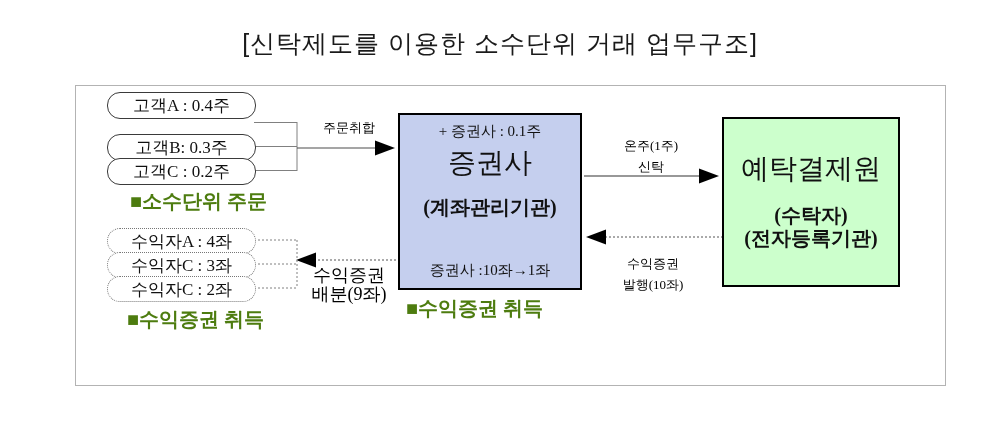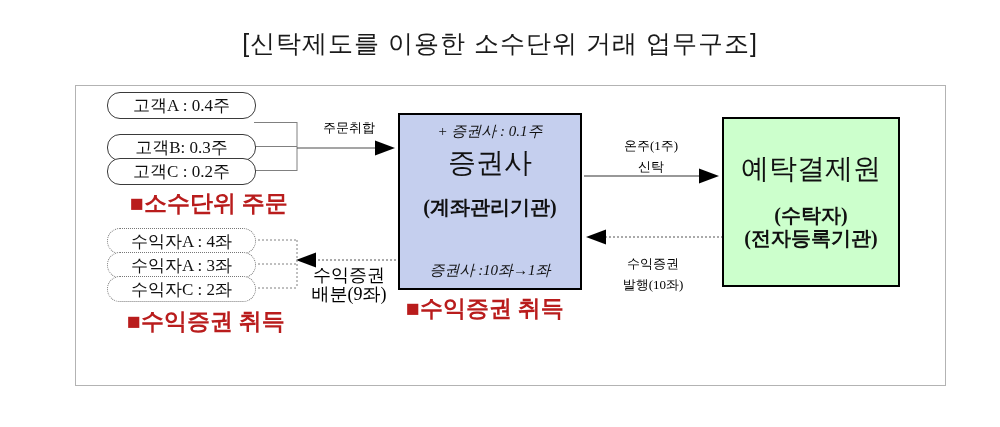--- a/index.html
+++ b/index.html
@@ -17,29 +17,29 @@
     left:75px;top:85px;width:869px;height:299px;
     border:1px solid #b3b3b3;background:#ffffff;
   }
   .pill{
     left:107px;width:147px;height:25px;border-radius:13px;
     background:#fff;display:flex;align-items:center;justify-content:center;
     font-size:17px;white-space:nowrap;
   }
   .pill.solid{border:1px solid #3a3a3a;}
   .pill.dotted{border:1px dotted #767676;height:24px;}
-  .caption{font-size:23px;font-weight:bold;white-space:nowrap;color:#b91c1c;}
+  .caption{font-size:20px;font-weight:bold;white-space:nowrap;color:#4d7c0f;}
   .arrow-label{font-size:13px;text-align:center;line-height:21px;white-space:nowrap;color:#000;}
   #broker-box{
     left:398px;top:113px;width:184px;height:177px;box-sizing:border-box;
     background:#c5cfee;border:2px solid #000;
     display:flex;flex-direction:column;align-items:center;
     padding:7px 2px 8px 2px;
   }
-  .small-note{font-size:15px;white-space:nowrap;font-style:italic;}
+  .small-note{font-size:15px;white-space:nowrap;}
   .box-name{font-size:28px;font-weight:normal;margin-top:3px;white-space:nowrap;}
   .box-role{font-size:20px;font-weight:bold;line-height:23px;text-align:center;white-space:nowrap;}
   #broker-roles{margin-top:14px;}
   #broker-bottom-note{margin-top:auto;}
   #ksd-box{
     left:722px;top:117px;width:178px;height:170px;box-sizing:border-box;
     background:#ccffcc;border:2px solid #000;
     display:flex;flex-direction:column;align-items:center;
     padding-top:28px;
   }
@@ -102,21 +102,21 @@
       <span>고객C : 0.2주</span>
     </div>
   <div class="abs caption" style="left:130px;top:188px;">■소수단위 주문</div>
 
   <div class="abs arrow-label" style="left:303px;top:117px;width:92px;">주문취합</div>
 
   <div class="abs pill dotted" style="top:228px;">
       <span>수익자A : 4좌</span>
     </div>
   <div class="abs pill dotted" style="top:252px;">
-      <span>수익자A : 3좌</span>
+      <span>수익자C : 3좌</span>
     </div>
   <div class="abs pill dotted" style="top:276px;">
       <span>수익자C : 2좌</span>
     </div>
   <div class="abs caption" style="left:127px;top:306px;">■수익증권 취득</div>
 
   <div class="abs arrow-label" style="left:303px;top:266px;width:92px;font-size:18px;line-height:19px;">
     <div>수익증권</div>
     <div>배분(9좌)</div>
   </div>

